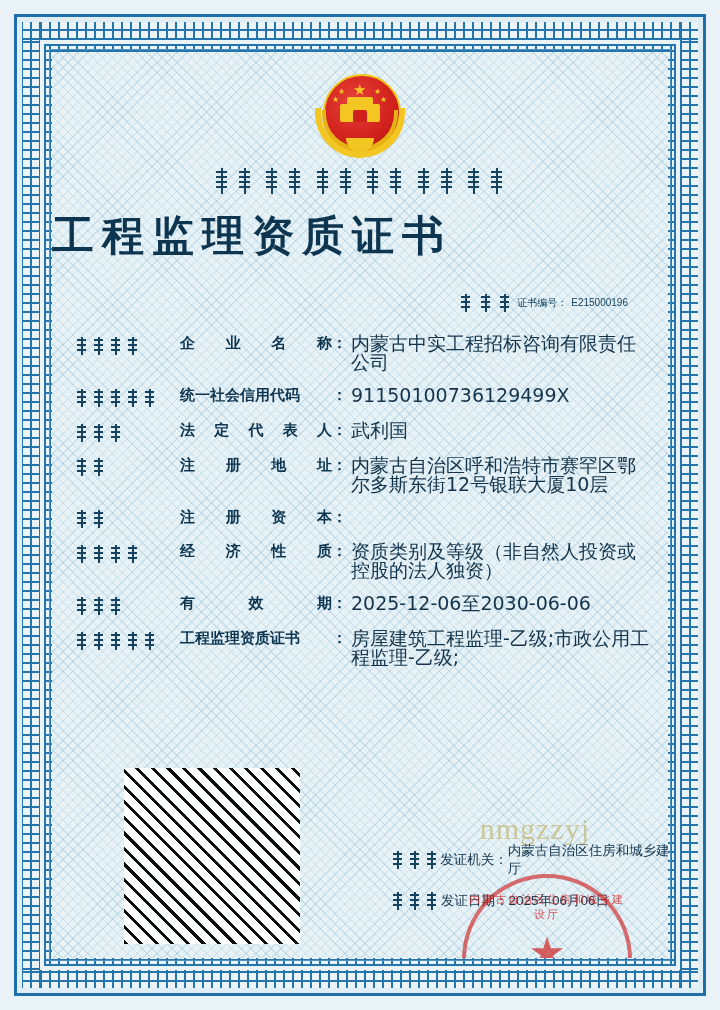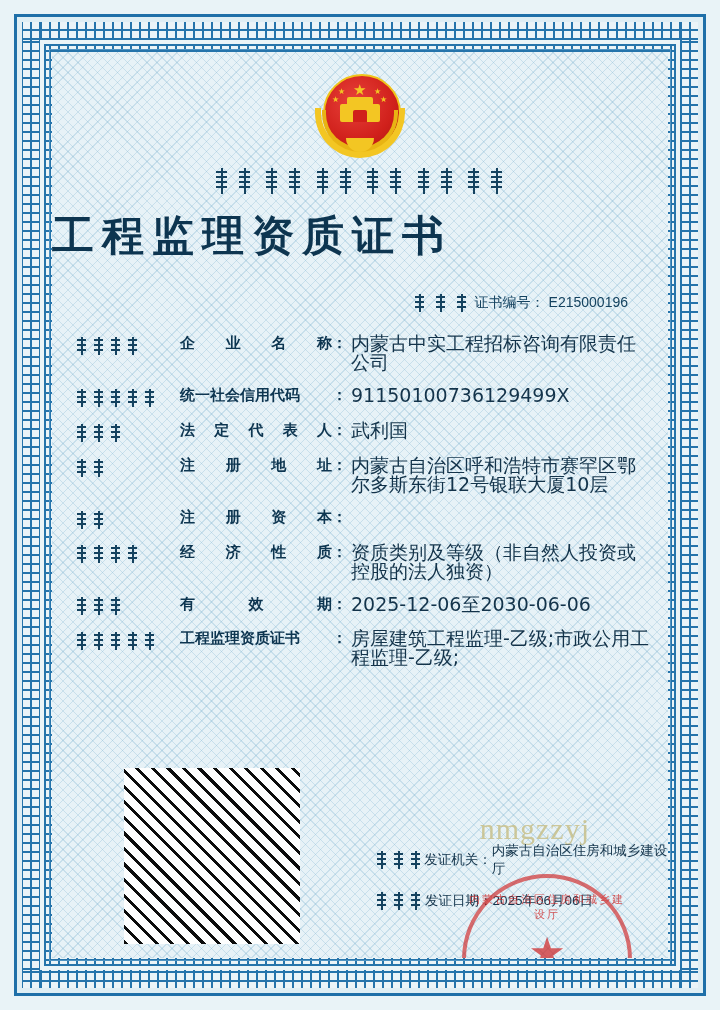--- a/index.html
+++ b/index.html
@@ -218,21 +218,21 @@
     color: #0d3550;
     letter-spacing: 8px;
     margin-top: 10px;
   }
 
   
   .certno-row {
     margin-top: 30px;
     text-align: right;
     padding-right: 40px;
-    font-size: 14px;
+    font-size: 10px;
     color: #14425f;
   }
   .certno-row .lbl { font-family: "DejaVu Sans", sans-serif; }
   .certno-row .val { margin-left: 4px; }
 
   
   .fields {
     margin-top: 22px;
     padding: 0 18px 0 22px;
   }
@@ -288,21 +288,21 @@
       repeating-linear-gradient(90deg, #000 0 4px, transparent 4px 8px),
       repeating-linear-gradient(0deg, #000 0 4px, transparent 4px 8px),
       repeating-linear-gradient(45deg, #000 0 3px, transparent 3px 11px);
     background-blend-mode: screen, screen, normal;
     opacity: .95;
   }
 
   
   .issuer {
     position: absolute;
-    left: 322px;
+    left: 338px;
     top: 790px;
     width: 300px;
   }
   .issuer .line {
     display: flex;
     align-items: center;
     margin-bottom: 14px;
     font-size: 13.5px;
     color: #13334a;
   }

